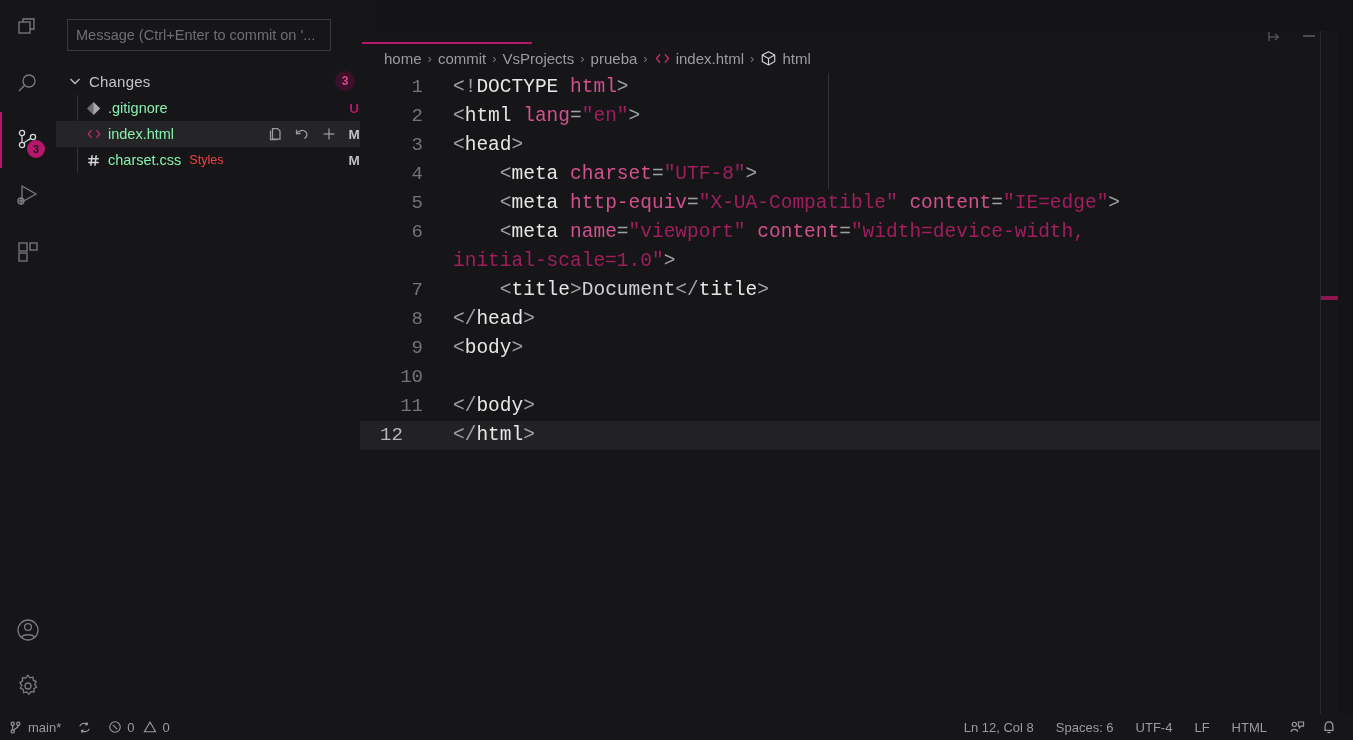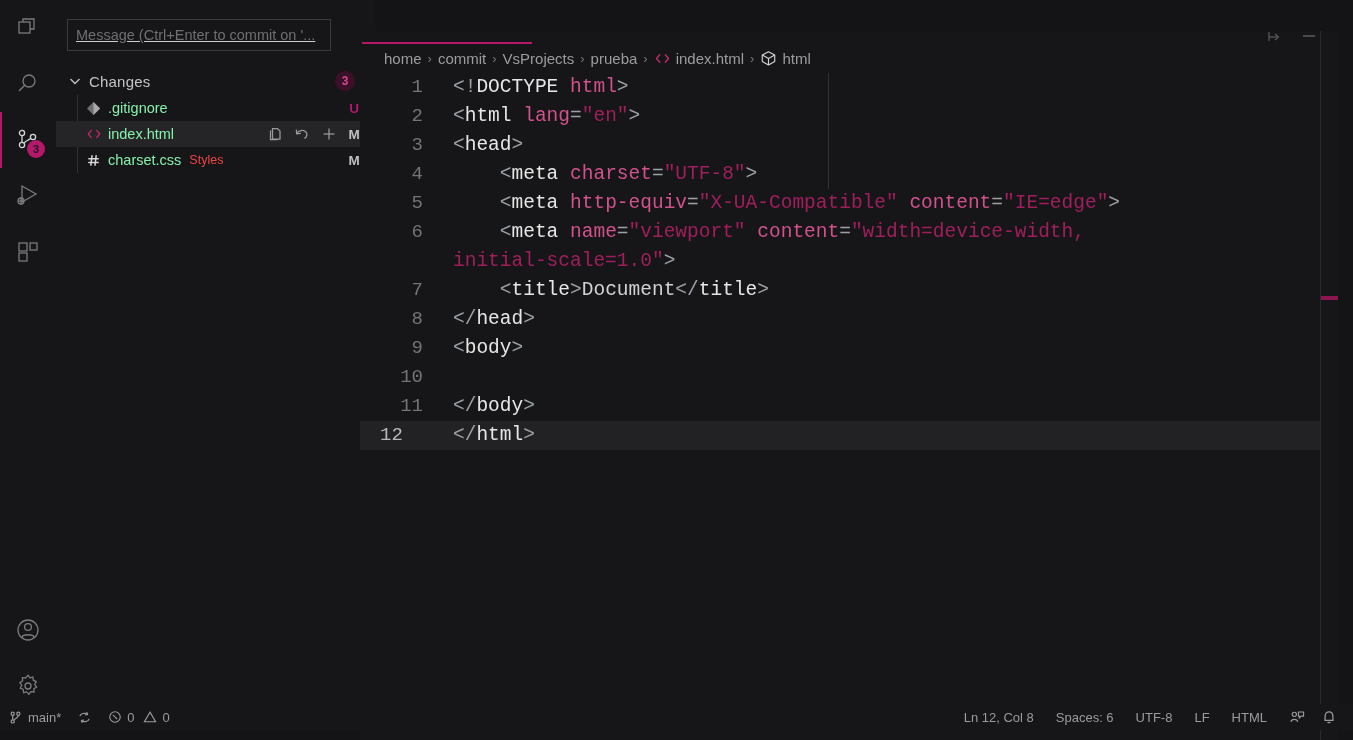--- a/index.html
+++ b/index.html
@@ -57,21 +57,20 @@
     display: block;
     margin: 5px 20px 0 11px;
     width: 264px; height: 32px;
     background: transparent;
     border: 1px solid #3a3a3e;
     color: #cccccc;
     font-family: "Liberation Sans", sans-serif;
     font-size: 14.5px;
     padding: 0 8px;
     outline: none;
-    text-decoration: underline;
   }
   #commit-input::placeholder { color: #6f6f73; }
 
   .group-header {
     margin-top: 18px;
     height: 24px;
     display: flex; align-items: center;
     padding-left: 11px;
     cursor: pointer;
     text-align: right;
@@ -214,21 +213,21 @@
     position: absolute; left: 0; right: 0; top: 265px;
     height: 4px; background: #8d1650;
   }
   #editor-right-border {
     position: absolute; right: 17px; top: 28px;
     width: 1px; height: 686px; background: #2c2c30;
   }
 
   
   #status-bar {
-    position: absolute; left: 0; bottom: 10px;
+    position: absolute; left: 0; bottom: 0;
     width: 1353px; height: 26px;
     background: #161618;
     display: flex; align-items: center;
     color: #9b9b9e; font-size: 13px;
   }
   .sb-item {
     display: flex; align-items: center; gap: 5px;
     padding: 0 8px; height: 26px;
     cursor: pointer; white-space: nowrap;
   }
@@ -517,21 +516,21 @@
     <div id="sb-right">
       <div class="sb-item">
         <span>Ln 12, Col 8</span>
       </div>
       <div class="sb-gap"></div>
       <div class="sb-item">
         <span>Spaces: 6</span>
       </div>
       <div class="sb-gap"></div>
       <div class="sb-item">
-        <span>UTF-8</span>
+        <span>UTF-4</span>
       </div>
       <div class="sb-gap"></div>
       <div class="sb-item">
         <span>LF</span>
       </div>
       <div class="sb-gap"></div>
       <div class="sb-item">
         <span>HTML</span>
       </div>
       <div class="sb-gap"></div>

